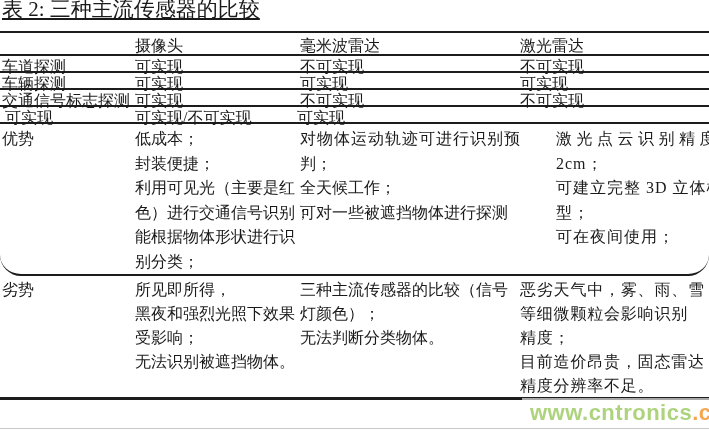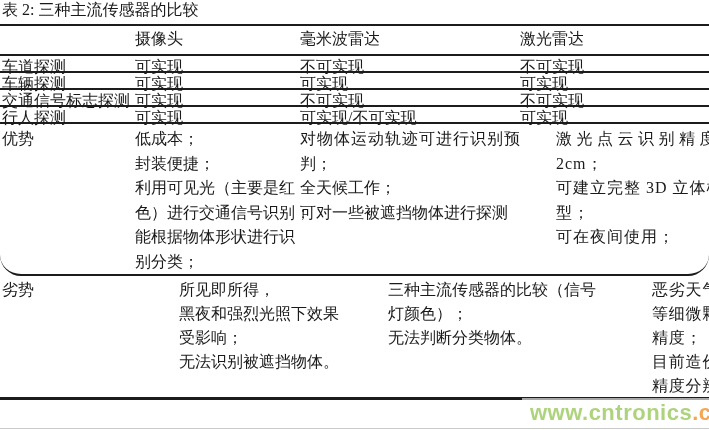--- a/index.html
+++ b/index.html
@@ -6,47 +6,48 @@
   .page {
     position:relative;
     width:709px; height:430px;
     background:#ffffff;
     overflow:hidden;
     font-family:"Liberation Serif","DejaVu Serif",serif;
     color:#1a1a1a;
   }
   .caption {
     box-sizing:border-box;
-    height:24px;
+    height:31px;
     padding:1px 0 0 2px;
-    font-size:16px;
+    font-size:21px;
     line-height:17px;
     white-space:pre;
+    text-decoration:underline;
   }
   .sensor-table {
     box-sizing:border-box;
     border-top:2px solid #1c1c1c;
     border-bottom:3px solid #1c1c1c;
   }
   .trow {
     display:grid;
     grid-template-columns:130px 165px 223px 191px;
     border-bottom:2px solid #1c1c1c;
   }
-  .trow:last-child { border-bottom:none;gap:44px; }
+  .trow:last-child { border-bottom:none; }
   .cell {
     font-size:16px;
     white-space:pre;
     overflow:visible;
   }
   .c1 { padding-left:2px; }
   .c2 { padding-left:5px; }
   .c3 { padding-left:5px; }
   .c4 { padding-left:2px; }
-  .header-row .cell { line-height:25px; height:28px; }
+  .header-row .cell { line-height:25px; height:21px; }
   .feature-row .cell { line-height:22px; height:15px; }
   .adv-row { height:150px;border-radius:21px; }
   .adv-row .cell { padding-top:3px; line-height:24.5px; }
   .dis-row { height:121px; }
   .dis-row .cell { padding-top:2px; line-height:24px; }
   .adv-row .c3::first-line { letter-spacing:1px; }
   .adv-row .c4 { letter-spacing:1px;margin-left:36px; }
   .adv-row .c4::first-line { letter-spacing:4.5px; }
   .dis-row .c4 { letter-spacing:0.8px; }
   .watermark {
@@ -102,21 +103,20 @@
     </div>
 
     <div class="trow feature-row">
       <div class="cell c1">交通信号标志探测</div>
       <div class="cell c2">可实现</div>
       <div class="cell c3">不可实现</div>
       <div class="cell c4">不可实现</div>
     </div>
 
     <div class="trow feature-row">
-      <div class="cell c1">行人探测</div>
       <div class="cell c2">可实现</div>
       <div class="cell c3">可实现/不可实现</div>
       <div class="cell c4">可实现</div>
     </div>
 
     <div class="trow adv-row">
       <div class="cell c1">优势</div>
       <div class="cell c2">低成本；
 封装便捷；
 利用可见光（主要是红

